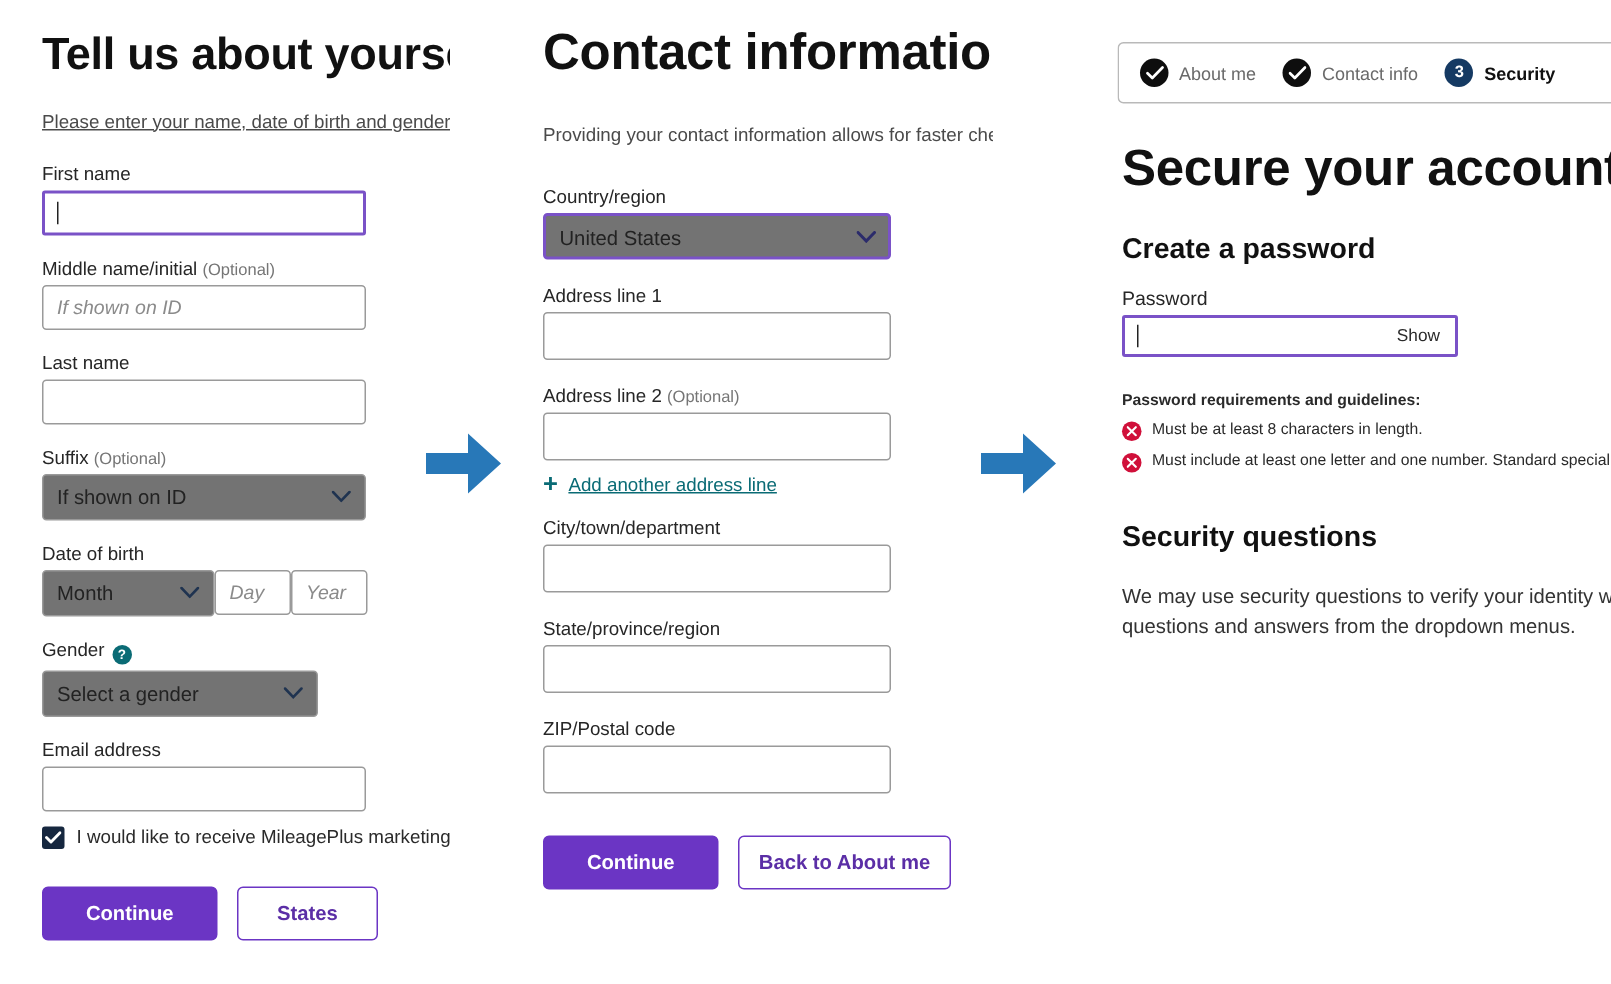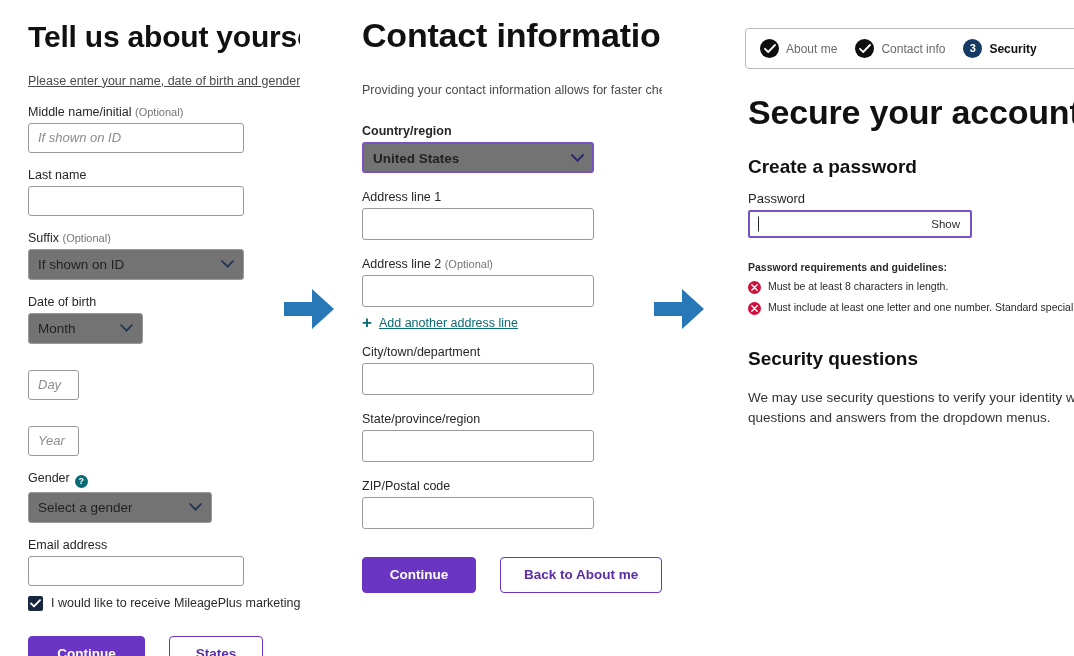--- a/index.html
+++ b/index.html
@@ -140,21 +140,21 @@
     right: 10px;
     top: 50%;
     transform: translateY(-50%);
     pointer-events: none;
     width: 13px;
     height: 8px;
   }
   .chev svg { display: block; }
 
   
-  .btn-row { display: flex; gap: 24px; align-items: center; }
+  .btn-row { display: flex; gap: 13px; align-items: center; }
   .btn {
     font-family: "Liberation Sans", sans-serif;
     font-size: 13.5px;
     font-weight: 700;
     border-radius: 4px;
     cursor: pointer;
     height: 36px;
     padding: 0 20px;
     line-height: 34px;
     text-align: center;
@@ -203,21 +203,21 @@
     color: #fff;
     font-size: 9px;
     font-weight: 700;
     text-align: center;
     line-height: 13px;
     vertical-align: -2px;
     margin-left: 5px;
   }
 
   
-  .dob-row { display: flex; gap: 26px; flex-direction: column; }
+  .dob-row { display: flex; gap: 0; }
   .dob-month { width: 115px; position: relative; }
   .dob-day, .dob-year { width: 51px; }
 
   
   .addline {
     display: flex;
     align-items: center;
     gap: 7px;
     margin-top: 7px;
   }
@@ -335,20 +335,27 @@
 
 <div class="stage">
 
   <div class="panel" style="left:28px; width:272px;">
     <div class="panel-inner">
 
       <h1 class="page-title" style="margin-top:20px;">Tell us about yourself</h1>
 
       <p class="lede" style="margin-top:17px;text-decoration:underline;">Please enter your name, date of birth and gender</p>
 
+      <div class="field" style="margin-top:19px;">
+        <span class="field-label">First name</span>
+        <div class="with-caret">
+          <input class="inp focused" type="text" style="width: 216px;" value="">
+          <span class="caret"></span>
+        </div>
+      </div>
 
       <div class="field">
         <span class="field-label">
           <span>Middle name/initial</span>
           <span class="opt">(Optional)</span>
         </span>
         <input class="inp" type="text" style="width: 216px;" placeholder="If shown on ID">
       </div>
 
       <div class="field">
@@ -429,21 +436,21 @@
     </svg>
   </div>
 
   <div class="panel" style="left:362px; width:300px;">
     <div class="panel-inner">
 
       <h1 class="page-title big" style="margin-top:16px;">Contact information</h1>
 
       <p class="lede" style="margin-top:26px;">Providing your contact information allows for faster checko</p>
 
-      <div class="field" style="margin-top:25px;font-weight:bold;">
+      <div class="field" style="margin-top:25px;">
         <span class="field-label">Country/region</span>
         <div class="sel-wrap" style="width:232px;">
           <div class="sel focused">United States</div>
           <span class="chev">
             <svg viewBox="0 0 13 8">
                 <path d="M1 1 L6.5 6.7 L12 1" fill="none" stroke="#2b2b6b" stroke-width="2" stroke-linecap="round"></path>
               </svg>
           </span>
         </div>
       </div>
@@ -475,21 +482,21 @@
         <input class="inp" type="text" style="width: 232px; height: 32px;">
       </div>
 
       <div class="field" style="margin-top:17px;">
         <span class="field-label">ZIP/Postal code</span>
         <input class="inp" type="text" style="width: 232px; height: 32px;">
       </div>
 
       <div class="btn-row" style="margin-top:28px;">
         <div class="btn btn-primary" style="width:117px;padding:0;">Continue</div>
-        <div class="btn btn-secondary" style="width:166px;padding:0;">Back to About me</div>
+        <div class="btn btn-secondary" style="width:142px;padding:0;">Back to About me</div>
       </div>
 
     </div>
   </div>
 
   <div class="arrow" style="left:648px; top:278px;">
     <svg width="62" height="62" viewBox="0 0 62 62">
       <path d="M6 24 L34 24 L34 11 L56 31 L34 51 L34 38 L6 38 Z" fill="#2878b8"></path>
     </svg>
   </div>

